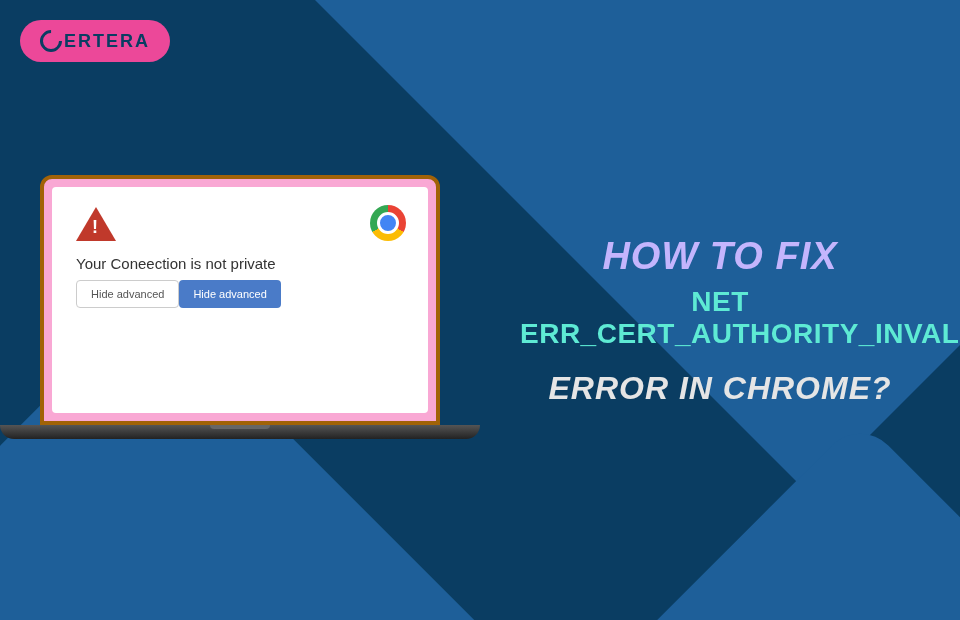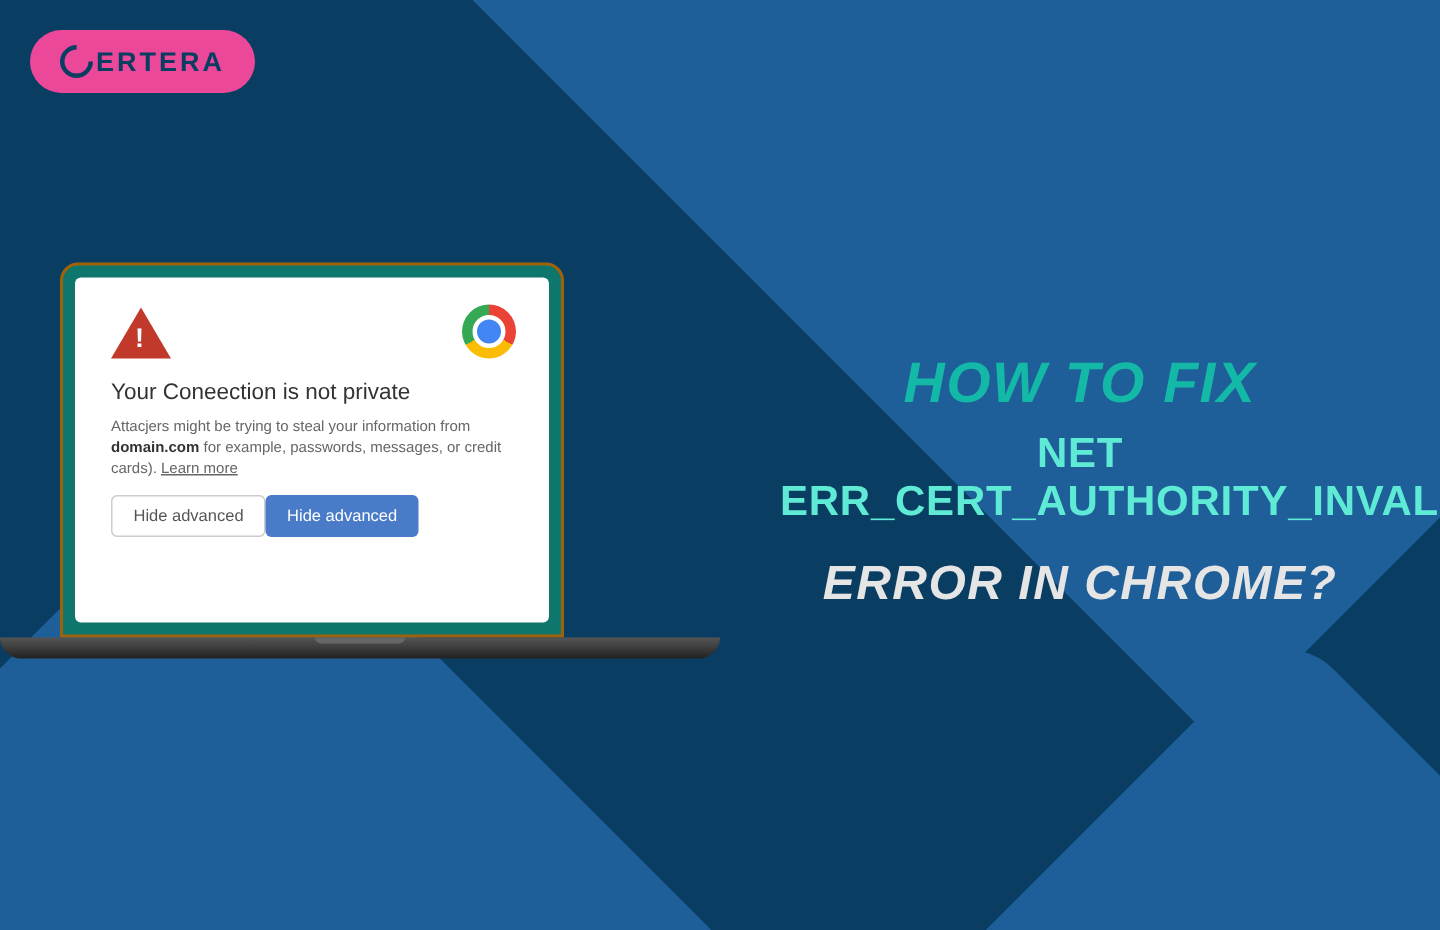--- a/index.html
+++ b/index.html
@@ -68,26 +68,26 @@
       letter-spacing: 2px;
     }
     
     .laptop {
       position: absolute;
       left: 40px;
       top: 175px;
       z-index: 5;
     }
     .laptop-screen {
-      width: 336px;
+      width: 400px;
       height: 250px;
-      background: #0f766e;
+      background: #f9a8d4;
       border-radius: 12px 12px 0 0;
       padding: 8px;
-      border: 2px solid #a16207;
+      border: 4px solid #a16207;
     }
     .laptop-content {
       width: 100%;
       height: 100%;
       background: white;
       border-radius: 4px;
       padding: 20px 24px;
       position: relative;
     }
     .laptop-base {
@@ -196,21 +196,21 @@
     
     .title-block {
       position: absolute;
       right: 40px;
       top: 235px;
       width: 400px;
       text-align: center;
       z-index: 5;
     }
     .title-line1 {
-      color: #14b8a6;
+      color: #c4b5fd;
       font-size: 38px;
       font-weight: 900;
       letter-spacing: 1px;
       margin-bottom: 8px;
       font-style: italic;
     }
     .title-line2 {
       color: #5eead4;
       font-size: 28px;
       font-weight: bold;
@@ -236,23 +236,20 @@
   <div class="logo-icon"></div>
   <span class="logo-text">ERTERA</span>
 </div>
 
 <div class="laptop">
   <div class="laptop-screen">
     <div class="laptop-content">
       <div class="chrome-icon"></div>
       <div class="warning-icon"></div>
       <div class="dialog-title">Your Coneection is not private</div>
-      <div class="dialog-text">
-        <span>Attacjers might be trying to steal your information from </span><span class="domain">domain.com</span><span> for example, passwords, messages, or credit cards). </span><span class="learn">Learn more</span>
-      </div>
       <div class="dialog-buttons">
         <button class="btn-outline">Hide advanced</button>
         <button class="btn-primary">Hide advanced</button>
       </div>
     </div>
   </div>
   <div class="laptop-base"></div>
 </div>
 
 <div class="title-block">

